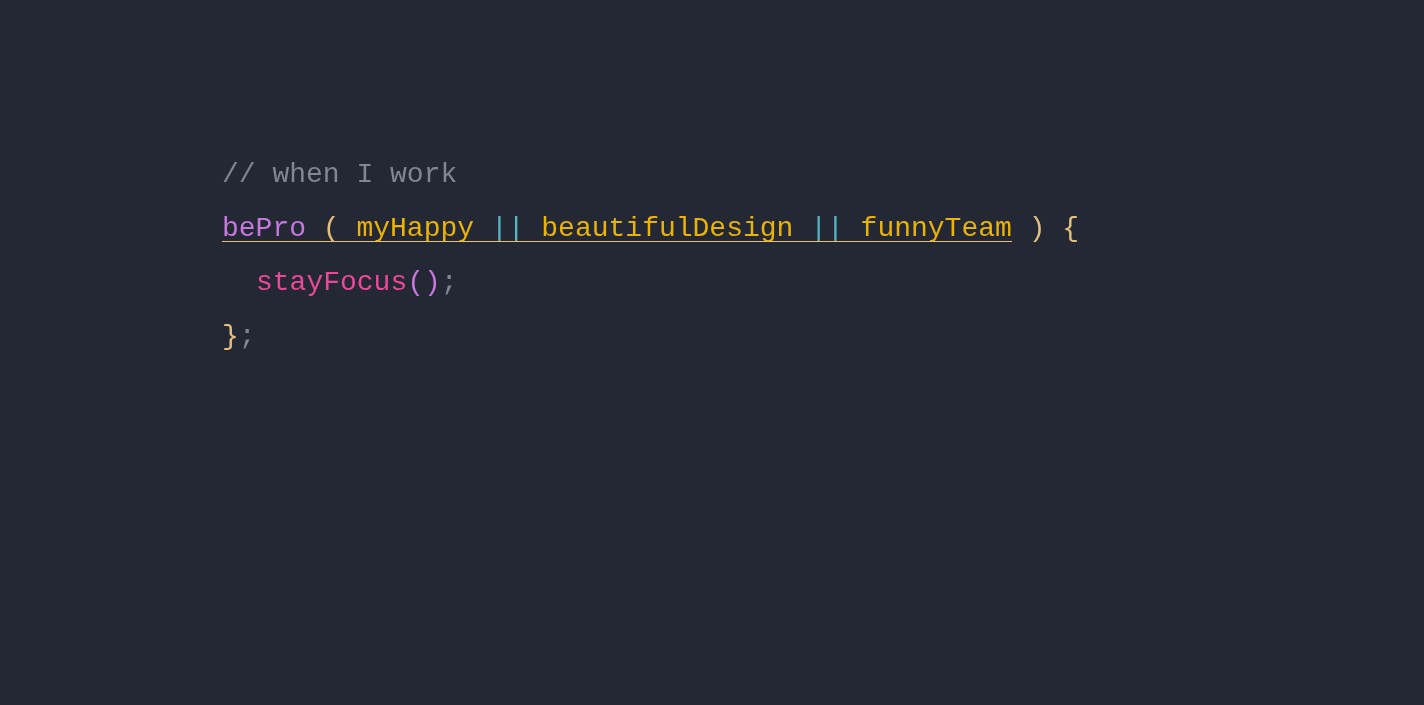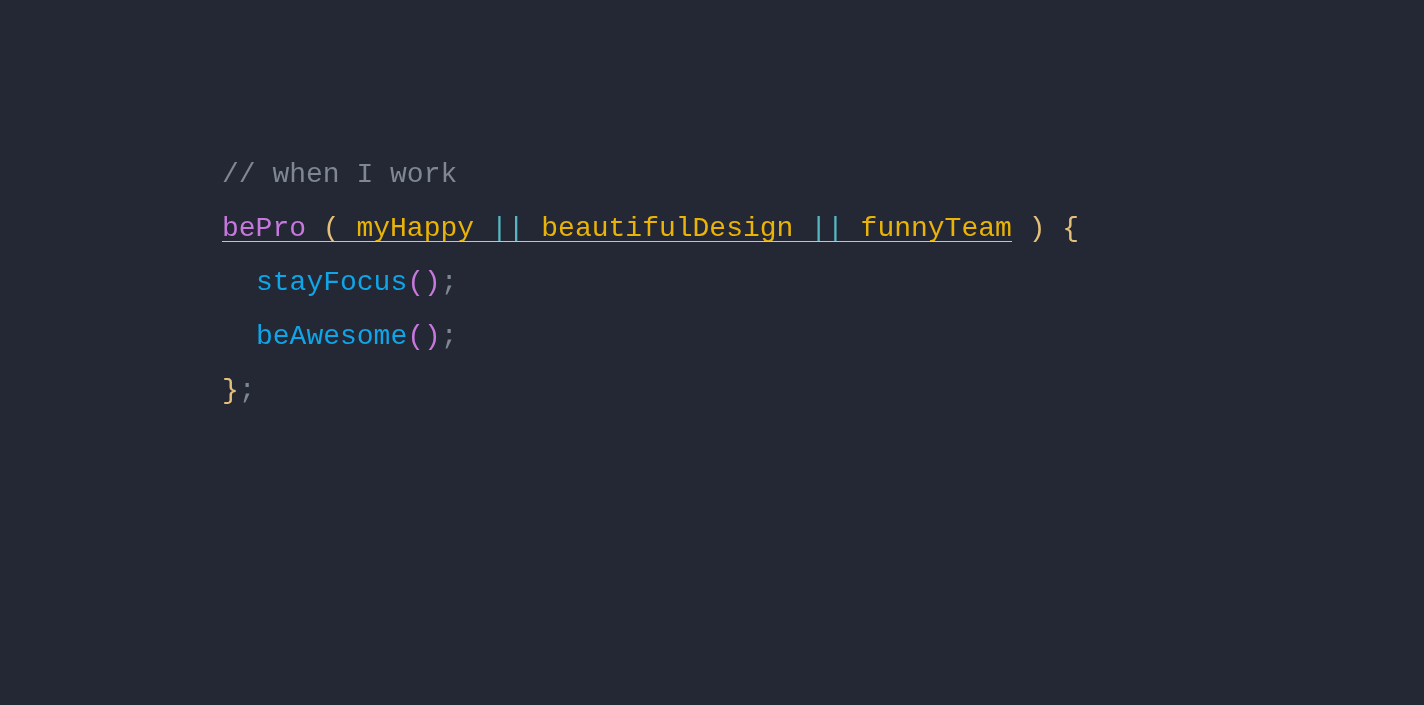--- a/index.html
+++ b/index.html
@@ -21,21 +21,21 @@
   }
   .line { display: block; }
   .indent { margin-left: 34px; }
   .comment { color: #7e8793; }
   .keyword { color: #c678dd; }
   .paren   { color: #e5c07b; }
   .open    { color: #e5c07b; }
   .close   { color: #e5c07b; }
   .ident   { color: #eab308; }
   .op      { color: #56b6c2; }
-  .func    { color: #0ea5e9; }
+  .func    { color: #ec4899; }
   .fparen  { color: #c678dd; }
   .punct   { color: #7e8793; }
 
   .underline-rule {
     position: absolute;
     height: 1px;
     background: #e5c07b;
   }
 </style>
 </head>
@@ -65,23 +65,20 @@
     <span class="paren open">{</span>
   </span>
 
   <span class="line indent">
     <span class="func">stayFocus</span><span class="fparen">(</span><span class="fparen">)</span><span class="punct">;</span>
   </span>
 
 
 
 
-  <span class="line indent">
-    <span class="func">beAwesome</span><span class="fparen">(</span><span class="fparen">)</span><span class="punct">;</span>
-  </span>
 
   <span class="line">
     <span class="paren close">}</span><span class="punct">;</span>
   </span>
 
 </div>
 
 <div class="underline-rule" style="left: 222px; top: 241px; width: 790px;"></div>
 
 </body></html>

